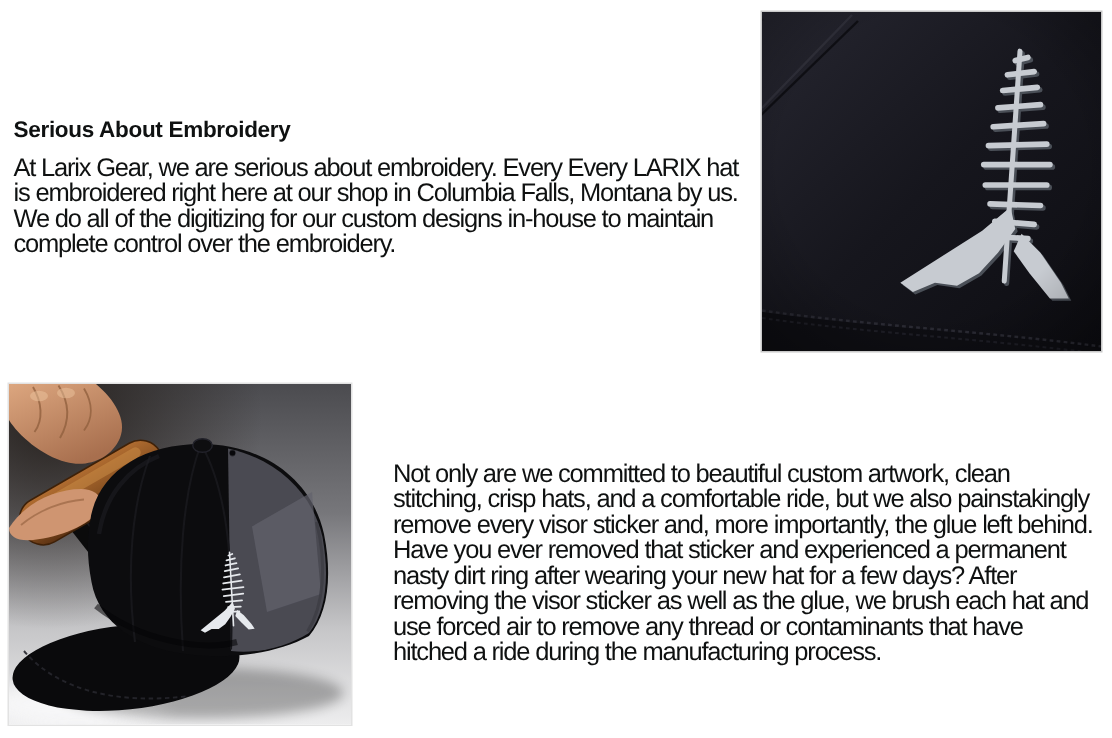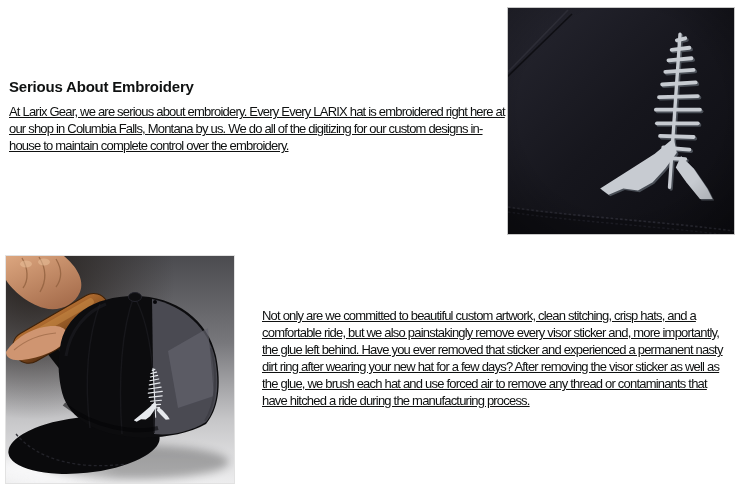--- a/index.html
+++ b/index.html
@@ -9,23 +9,22 @@
     font-family:"Liberation Sans",sans-serif;
     color:var(--c-text,#0f1111);
     border-radius:19px;
   }
   .copy{position:absolute;}
   .copy h3{
     margin:0 0 7px 0;font-size:15px;line-height:19px;font-weight:700;
     letter-spacing:-0.2px;color:var(--c-text,#0f1111);
   }
   .copy p{
-    margin:0;font-size:13px;line-height:17px;letter-spacing:-0.8px;
+    margin:0;font-size:17px;line-height:17px;letter-spacing:-0.8px;
     color:var(--c-text,#0f1111);
-    text-decoration:underline;
   }
   .copy-1{left:9px;top:77px;width:497px;}
   .copy-2{left:262px;top:307px;width:471px;}
   figure.photo{position:absolute;margin:0;padding:0;overflow:hidden;}
   .photo-1{left:507px;top:7px;width:226px;height:226px;border:1px solid var(--c-image_border,#c8c8c8);}
   .photo-2{left:5px;top:255px;width:228px;height:227px;border:1px solid #e2e2e2;}
   .photo svg{display:block;}
 </style>
 </head>
 <body>

